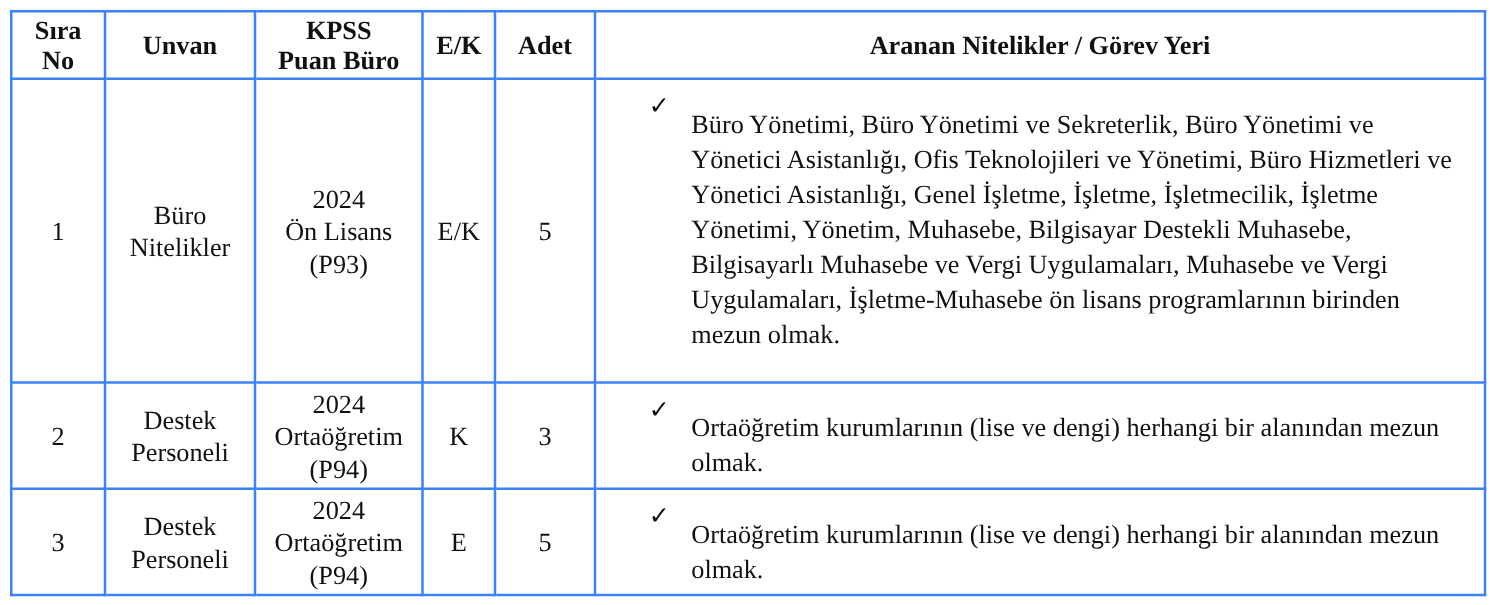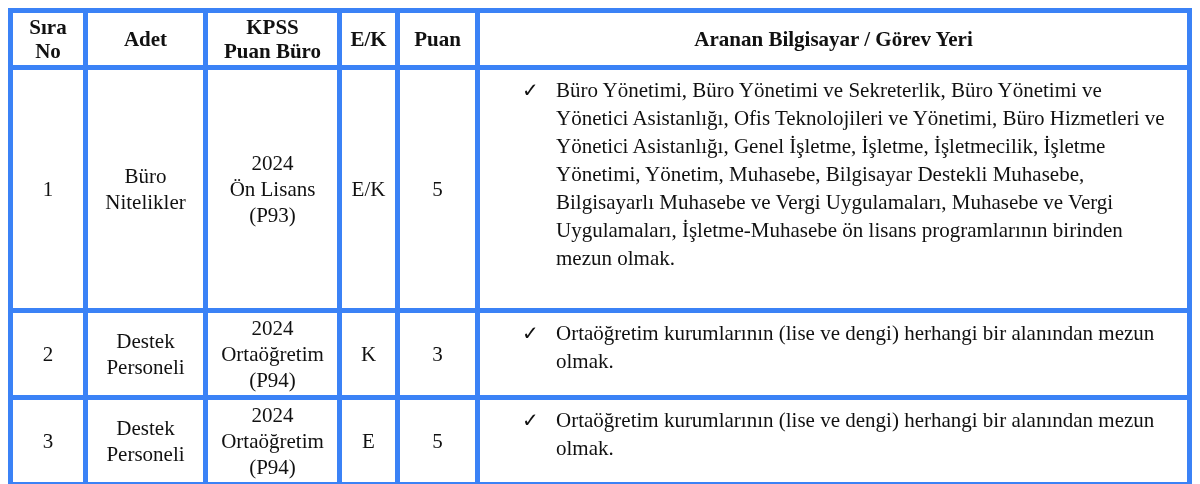--- a/index.html
+++ b/index.html
@@ -20,21 +20,21 @@
     padding: 8px;
   }
   table.doc-table {
     border-collapse: collapse;
     table-layout: fixed;
     width: 1179px;
     background: #ffffff;
   }
   table.doc-table th,
   table.doc-table td {
-    border: 5px solid #3b82f6;
+    border: 2px solid #3b82f6;
     box-sizing: border-box;
     overflow: hidden;
   }
   
   col.c-sira    { width: 75px; }
   col.c-unvan   { width: 120px; }
   col.c-kpss    { width: 134px; }
   col.c-ek      { width: 58px; }
   col.c-adet    { width: 80px; }
   col.c-nitelik { width: 712px; }
@@ -73,45 +73,46 @@
   }
   .req .check {
     flex: 0 0 34px;
     width: 34px;
     font-size: 20px;
     line-height: 28px;
     font-family: "DejaVu Sans", sans-serif;
   }
   .req .req-text {
     flex: 1 1 auto;
+    margin-top: 15px;
   }
 </style>
 </head>
 <body>
 
 <div class="page">
   <table class="doc-table">
     <colgroup>
       <col class="c-sira">
       <col class="c-unvan">
       <col class="c-kpss">
       <col class="c-ek">
       <col class="c-adet">
       <col class="c-nitelik">
     </colgroup>
     <thead>
       <tr>
         <th>Sıra
 No</th>
-        <th>Adet</th>
+        <th>Unvan</th>
         <th>KPSS
 Puan Büro</th>
         <th>E/K</th>
-        <th>Puan</th>
-        <th>Aranan Bilgisayar / Görev Yeri</th>
+        <th>Adet</th>
+        <th>Aranan Nitelikler / Görev Yeri</th>
       </tr>
     </thead>
     <tbody>
       <tr class="row-1">
         <td class="center-cell">1</td>
         <td class="center-cell">Büro
 Nitelikler</td>
         <td class="center-cell">2024
 Ön Lisans
 (P93)</td>

